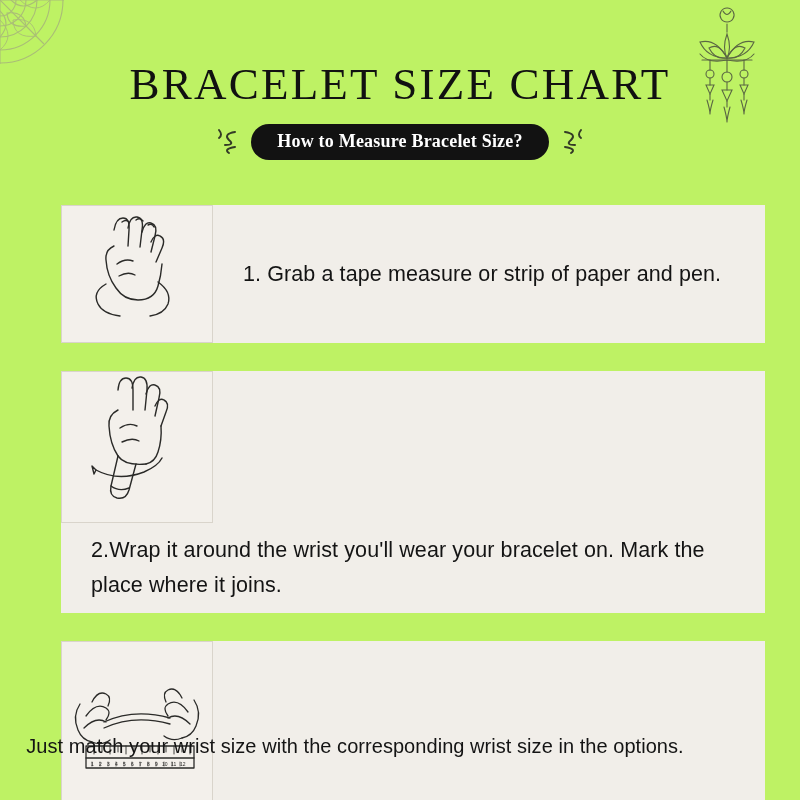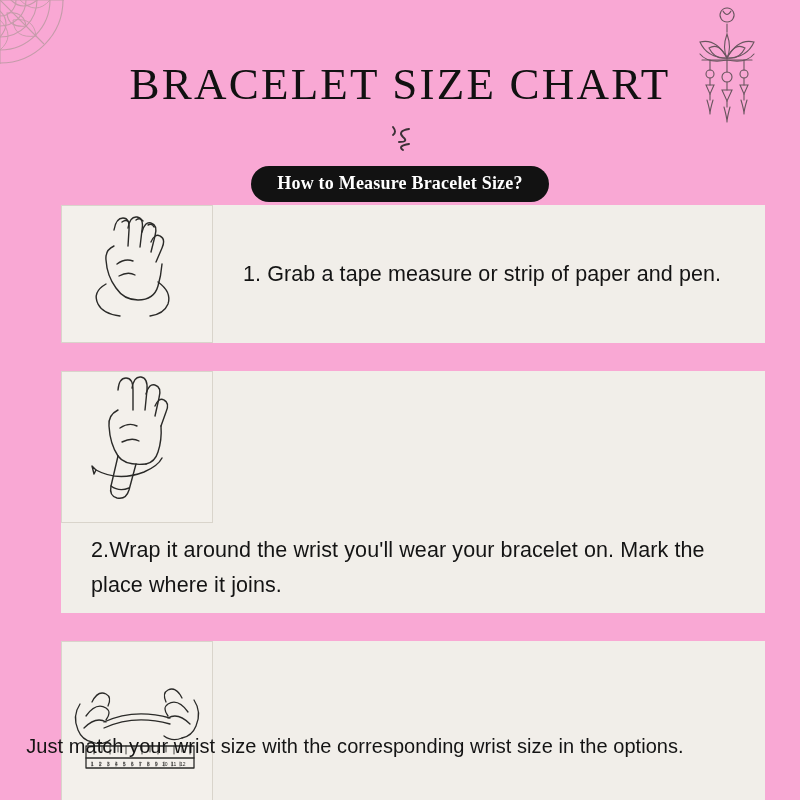--- a/index.html
+++ b/index.html
@@ -12,21 +12,21 @@
     background: #f7f4ef;
     font-family: "Liberation Sans", sans-serif;
     color: #1a1a1a;
     overflow: hidden;
     position: relative;
   }
   .page {
     position: relative;
     width: 800px;
     height: 800px;
-    background: #f9a8d4;
+    background: #bef264;
     box-sizing: border-box;
   }
 
   
   .mandala {
     position: absolute;
     left: -52px;
     top: -48px;
     width: 150px;
     height: 150px;
@@ -62,21 +62,20 @@
   
   .subtitle-row {
     position: absolute;
     top: 124px;
     left: 0;
     width: 800px;
     display: flex;
     align-items: center;
     justify-content: center;
     gap: 12px;
-    flex-direction: column;
   }
   .pill {
     background: #121212;
     color: #ffffff;
     border-radius: 18px;
     padding: 7px 26px 8px 26px;
     font-family: "Liberation Serif", serif;
     font-size: 18px;
     font-weight: 700;
     letter-spacing: .2px;

